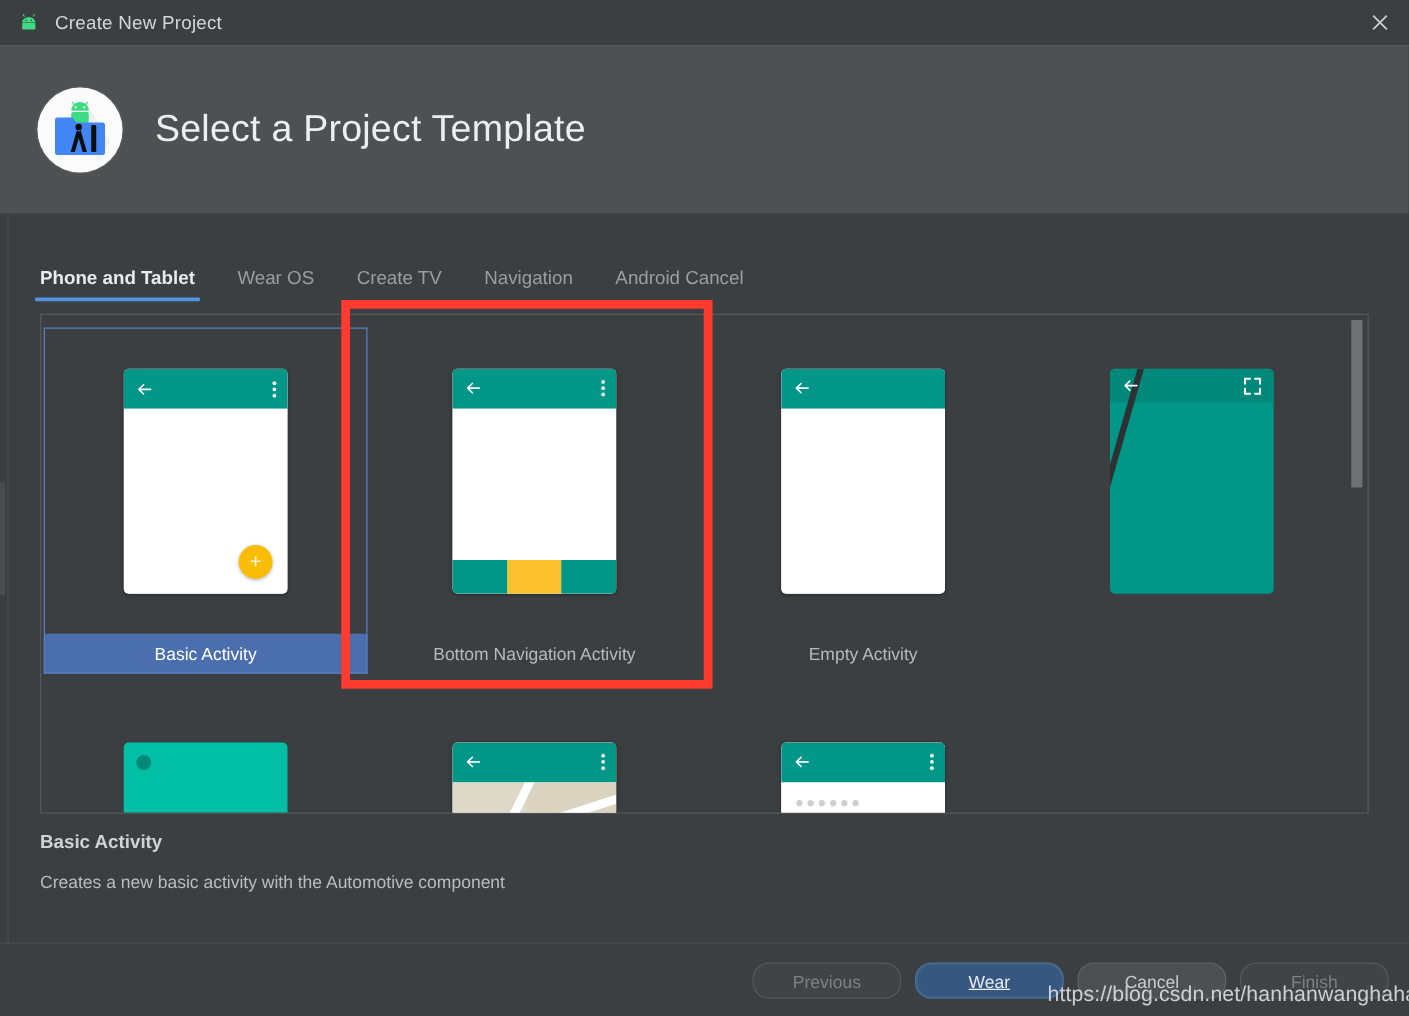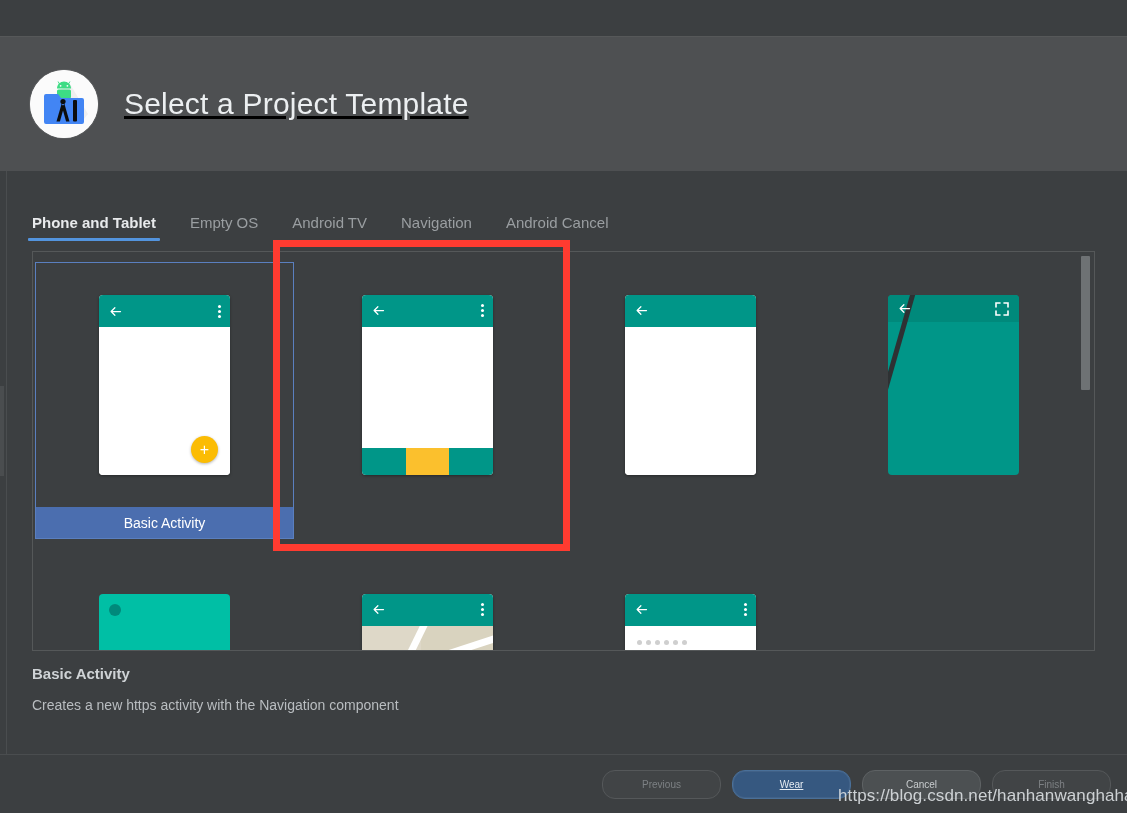--- a/index.html
+++ b/index.html
@@ -34,21 +34,20 @@
     cursor: pointer;
   }
   .titlebar-close svg { width: 14px; height: 14px; }
 
   
   .header {
     position: absolute; left: 0; top: 36px;
     width: 1127px; height: 135px;
     background: #4e5052;
     border-top: 1px solid #565859;
-    text-decoration: underline;
   }
   .header-inner { display: flex; align-items: center; height: 100%; padding-left: 30px; }
   .logo {
     width: 68px; height: 68px; border-radius: 50%;
     background: #fbfbfb;
     position: relative; overflow: hidden; flex: none;
     box-shadow: 0 0 0 1px rgba(255,255,255,.08);
   }
   .logo svg { position: absolute; left: 0; top: 0; }
   .header-title {
@@ -223,21 +222,21 @@
     background: #3c3f41;
     border-top: 1px solid #4a4d4f;
   }
   .btnrow {
     position: absolute; right: 16px; top: 15px;
     display: flex; gap: 11px;
   }
   .btn {
     width: 119px; height: 29px;
     display: flex; align-items: center; justify-content: center;
-    font-size: 10px; border-radius: 13px; cursor: pointer;
+    font-size: 14px; border-radius: 13px; cursor: pointer;
     background: #4c5052; color: #c8ccce; border: 1px solid #5e6264;
   }
   .btn.disabled { color: #7d8184; background: #414446; border-color: #55585a; cursor: default; }
   .btn.primary {
     background: #365880; border: 1px solid #4a7099; color: #e6ecf2;
     box-shadow: inset 0 0 0 1px rgba(255,255,255,.06);
   }
   .btn .mn { text-decoration: underline; }
 
   
@@ -255,20 +254,37 @@
     border: 7px solid #ff3b30;
     pointer-events: none;
     z-index: 50;
   }
 </style>
 </head>
 <body>
 
 <div class="window">
 
+  <div class="titlebar">
+    <span class="titlebar-icon">
+      <svg viewBox="0 0 24 24" width="18" height="18">
+        <path d="M5 12.5h14a0 0 0 0 1 0 0v5.5a1.5 1.5 0 0 1-1.5 1.5h-11A1.5 1.5 0 0 1 5 18z" fill="#3ddc84"></path>
+        <path d="M5 12c0-3.2 3.1-5.5 7-5.5s7 2.3 7 5.5z" fill="#3ddc84"></path>
+        <path d="M7.2 5.3 6.2 3.6M16.8 5.3l1-1.7" stroke="#3ddc84" stroke-width="1.1" stroke-linecap="round" fill="none"></path>
+        <circle cx="9.2" cy="9.6" r=".85" fill="#3c3f41"></circle>
+        <circle cx="14.8" cy="9.6" r=".85" fill="#3c3f41"></circle>
+      </svg>
+    </span>
+    <span class="titlebar-title">Create New Project</span>
+    <div class="titlebar-close">
+      <svg viewBox="0 0 14 14">
+        <path d="M1.5 1.5 12.5 12.5 M12.5 1.5 1.5 12.5" stroke="#c9cdd0" stroke-width="1.4" fill="none"></path>
+      </svg>
+    </div>
+  </div>
 
   <div class="header">
     <div class="header-inner">
       <div class="logo">
         <svg width="68" height="68" viewBox="0 0 68 68">
           <circle cx="34" cy="34" r="34" fill="#fbfbfb"></circle>
           <path d="M40 14 L58 44 L50 54 L30 20Z" fill="#efefef"></path>
           <g>
             <path d="M27 18.5c0-4 3.2-7 7-7s7 3 7 7z" fill="#3ddc84"></path>
             <rect x="27" y="19.5" width="14" height="9" rx="1.5" fill="#3ddc84"></rect>
@@ -287,22 +303,22 @@
       </div>
       <div class="header-title">Select a Project Template</div>
     </div>
   </div>
 
   <div class="body">
     <div class="left-strip"></div>
 
     <div class="tabs">
       <div class="tab active"><span>Phone and Tablet</span></div>
-      <div class="tab"><span>Empty OS</span></div>
-      <div class="tab"><span>Android TV</span></div>
+      <div class="tab"><span>Wear OS</span></div>
+      <div class="tab"><span>Create TV</span></div>
       <div class="tab"><span>Navigation</span></div>
       <div class="tab"><span>Android Cancel</span></div>
     </div>
 
     <div class="grid-panel">
       <div class="grid">
 
 
         <div class="card selected">
           <div class="card-art-wrap">
@@ -341,33 +357,35 @@
                   </span>
               </div>
               <div class="phone-body"></div>
               <div class="bottomnav">
                   <i></i>
                   <i class="mid"></i>
                   <i></i>
                 </div>
             </div>
           </div>
+          <div class="card-label">Bottom Navigation Activity</div>
         </div>
 
         <div class="card">
           <div class="card-art-wrap">
             <div class="phone">
               <div class="appbar">
                 <svg class="back" viewBox="0 0 24 24">
                   <path d="M20 12H5M11 6 5 12l6 6" stroke="#fff" stroke-width="2" fill="none" stroke-linecap="round" stroke-linejoin="round"></path>
                 </svg>
               </div>
               <div class="phone-body"></div>
             </div>
           </div>
+          <div class="card-label">Empty Activity</div>
         </div>
 
         <div class="card">
           <div class="card-art-wrap">
             <div class="fullscreen">
               <div class="topstrip"></div>
               <div class="diag"></div>
               <svg class="back" viewBox="0 0 24 24">
                 <path d="M20 12H5M11 6 5 12l6 6" stroke="#fff" stroke-width="2" fill="none" stroke-linecap="round" stroke-linejoin="round"></path>
               </svg>
@@ -453,21 +471,21 @@
 
       </div>
 
       <div class="scrolltrack">
         <div class="scrollthumb"></div>
       </div>
     </div>
 
     <div class="desc">
       <div class="desc-title">Basic Activity</div>
-      <div class="desc-text">Creates a new https activity with the Navigation component</div>
+      <div class="desc-text">Creates a new basic activity with the Automotive component</div>
     </div>
   </div>
 
   <div class="footer">
     <div class="btnrow">
       <div class="btn disabled">Previous</div>
       <div class="btn primary">
           <span class="mn">Wear</span>
         </div>
       <div class="btn">Cancel</div>

